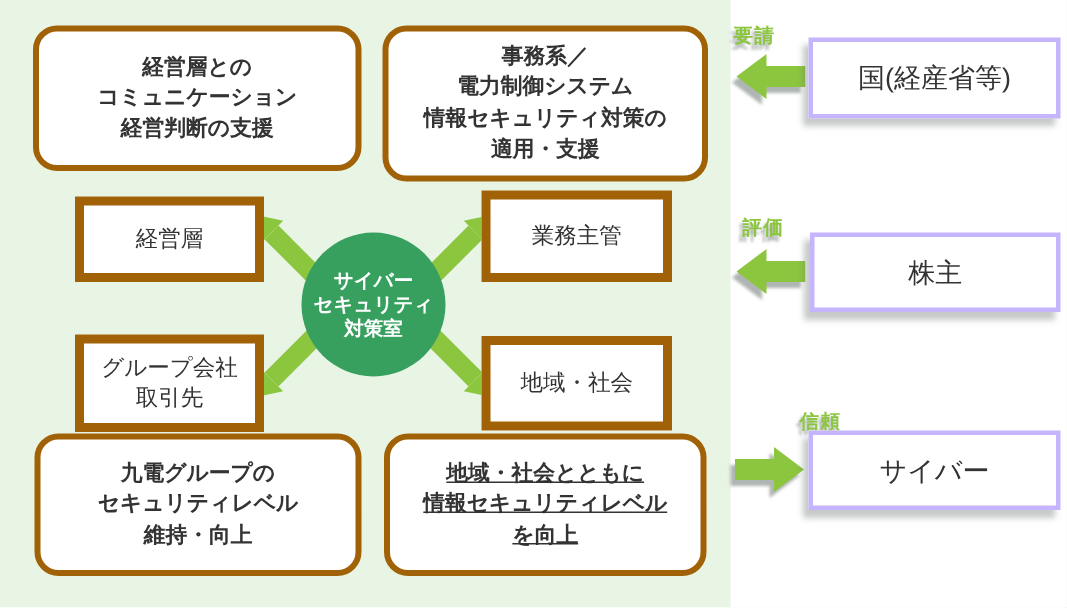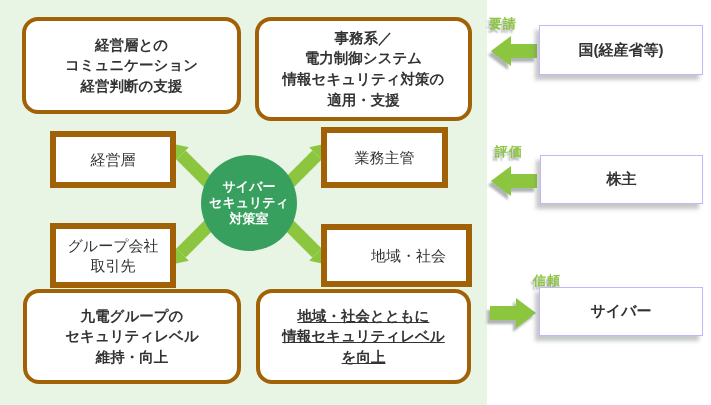--- a/index.html
+++ b/index.html
@@ -26,23 +26,23 @@
   
   .circle{
     position:absolute;left:201px;top:155px;width:96px;height:96px;border-radius:50%;
     background:#37a05f;color:#ffffff;font-weight:bold;font-size:13px;line-height:1.25;
     display:flex;flex-direction:column;justify-content:center;align-items:center;text-align:center;
   }
   svg.diag{position:absolute;left:0;top:0;pointer-events:none;}
 
   
   .ext-box{
-    position:absolute;background:#ffffff;border:1px solid #c4b5fd;
+    position:absolute;background:#ffffff;border:3px solid #c4b5fd;
     display:flex;justify-content:center;align-items:center;
-    font-weight:bold;font-size:15px;text-align:center;
+    font-weight:normal;font-size:18px;text-align:center;
     box-shadow:-4px 5px 4px rgba(110,120,115,0.40);
   }
   .ext-arrow{position:absolute;filter:drop-shadow(-3px 4px 1px rgba(110,120,115,0.55));}
   .ext-label{
     position:absolute;font-weight:bold;font-size:13px;color:#8cc63f;letter-spacing:1px;
     text-shadow:-2px 3px 2px rgba(110,120,115,0.55);white-space:nowrap;
   }
 </style>
 </head>
 <body>
@@ -101,21 +101,21 @@
 
   <div class="stake" style="left:321px;top:127px;width:115px;height:49px;">
     <div>業務主管</div>
   </div>
 
   <div class="stake" style="left:50px;top:223px;width:114px;height:53px;">
     <div>グループ会社</div>
     <div>取引先</div>
   </div>
 
-  <div class="stake" style="left:321px;top:224px;width:115px;height:51px;padding-left:24px;">
+  <div class="stake" style="left:321px;top:224px;width:115px;height:51px;">
     <div>地域・社会</div>
   </div>
 
   <div class="circle">
     <div>サイバー</div>
     <div>セキュリティ</div>
     <div>対策室</div>
   </div>
 
   <div class="ext-label" style="left:489px;top:15px;">要請</div>

